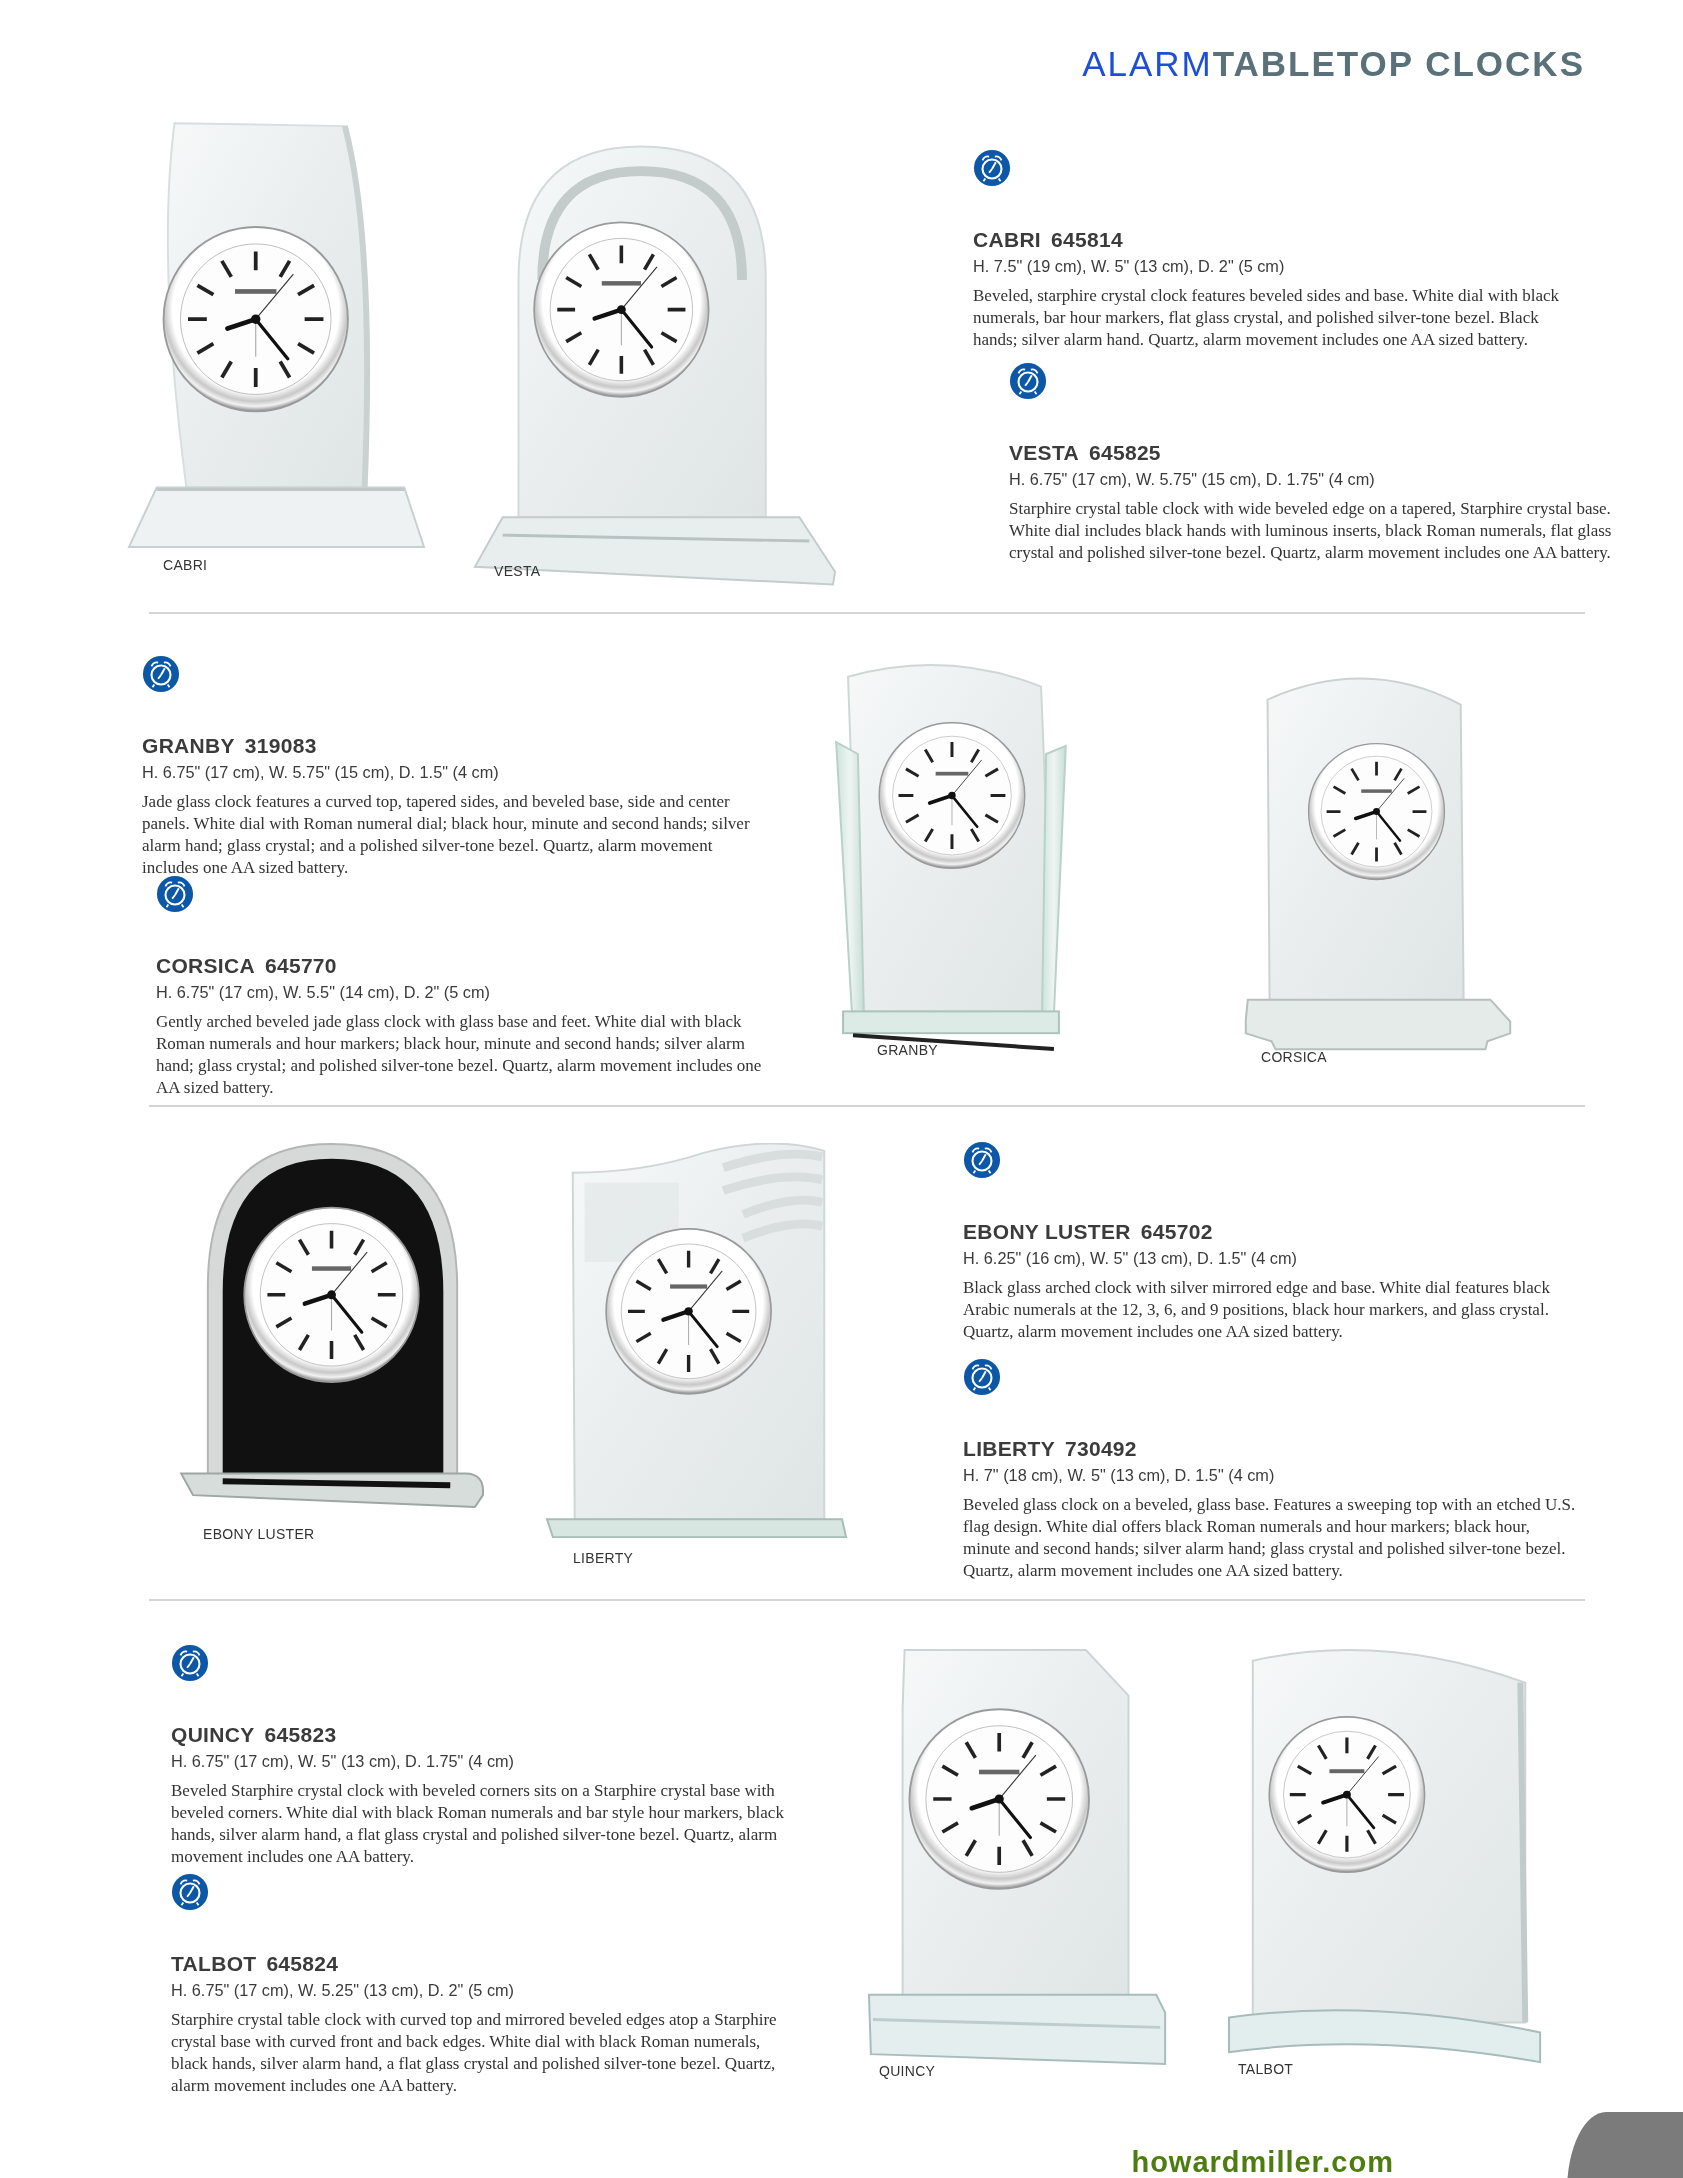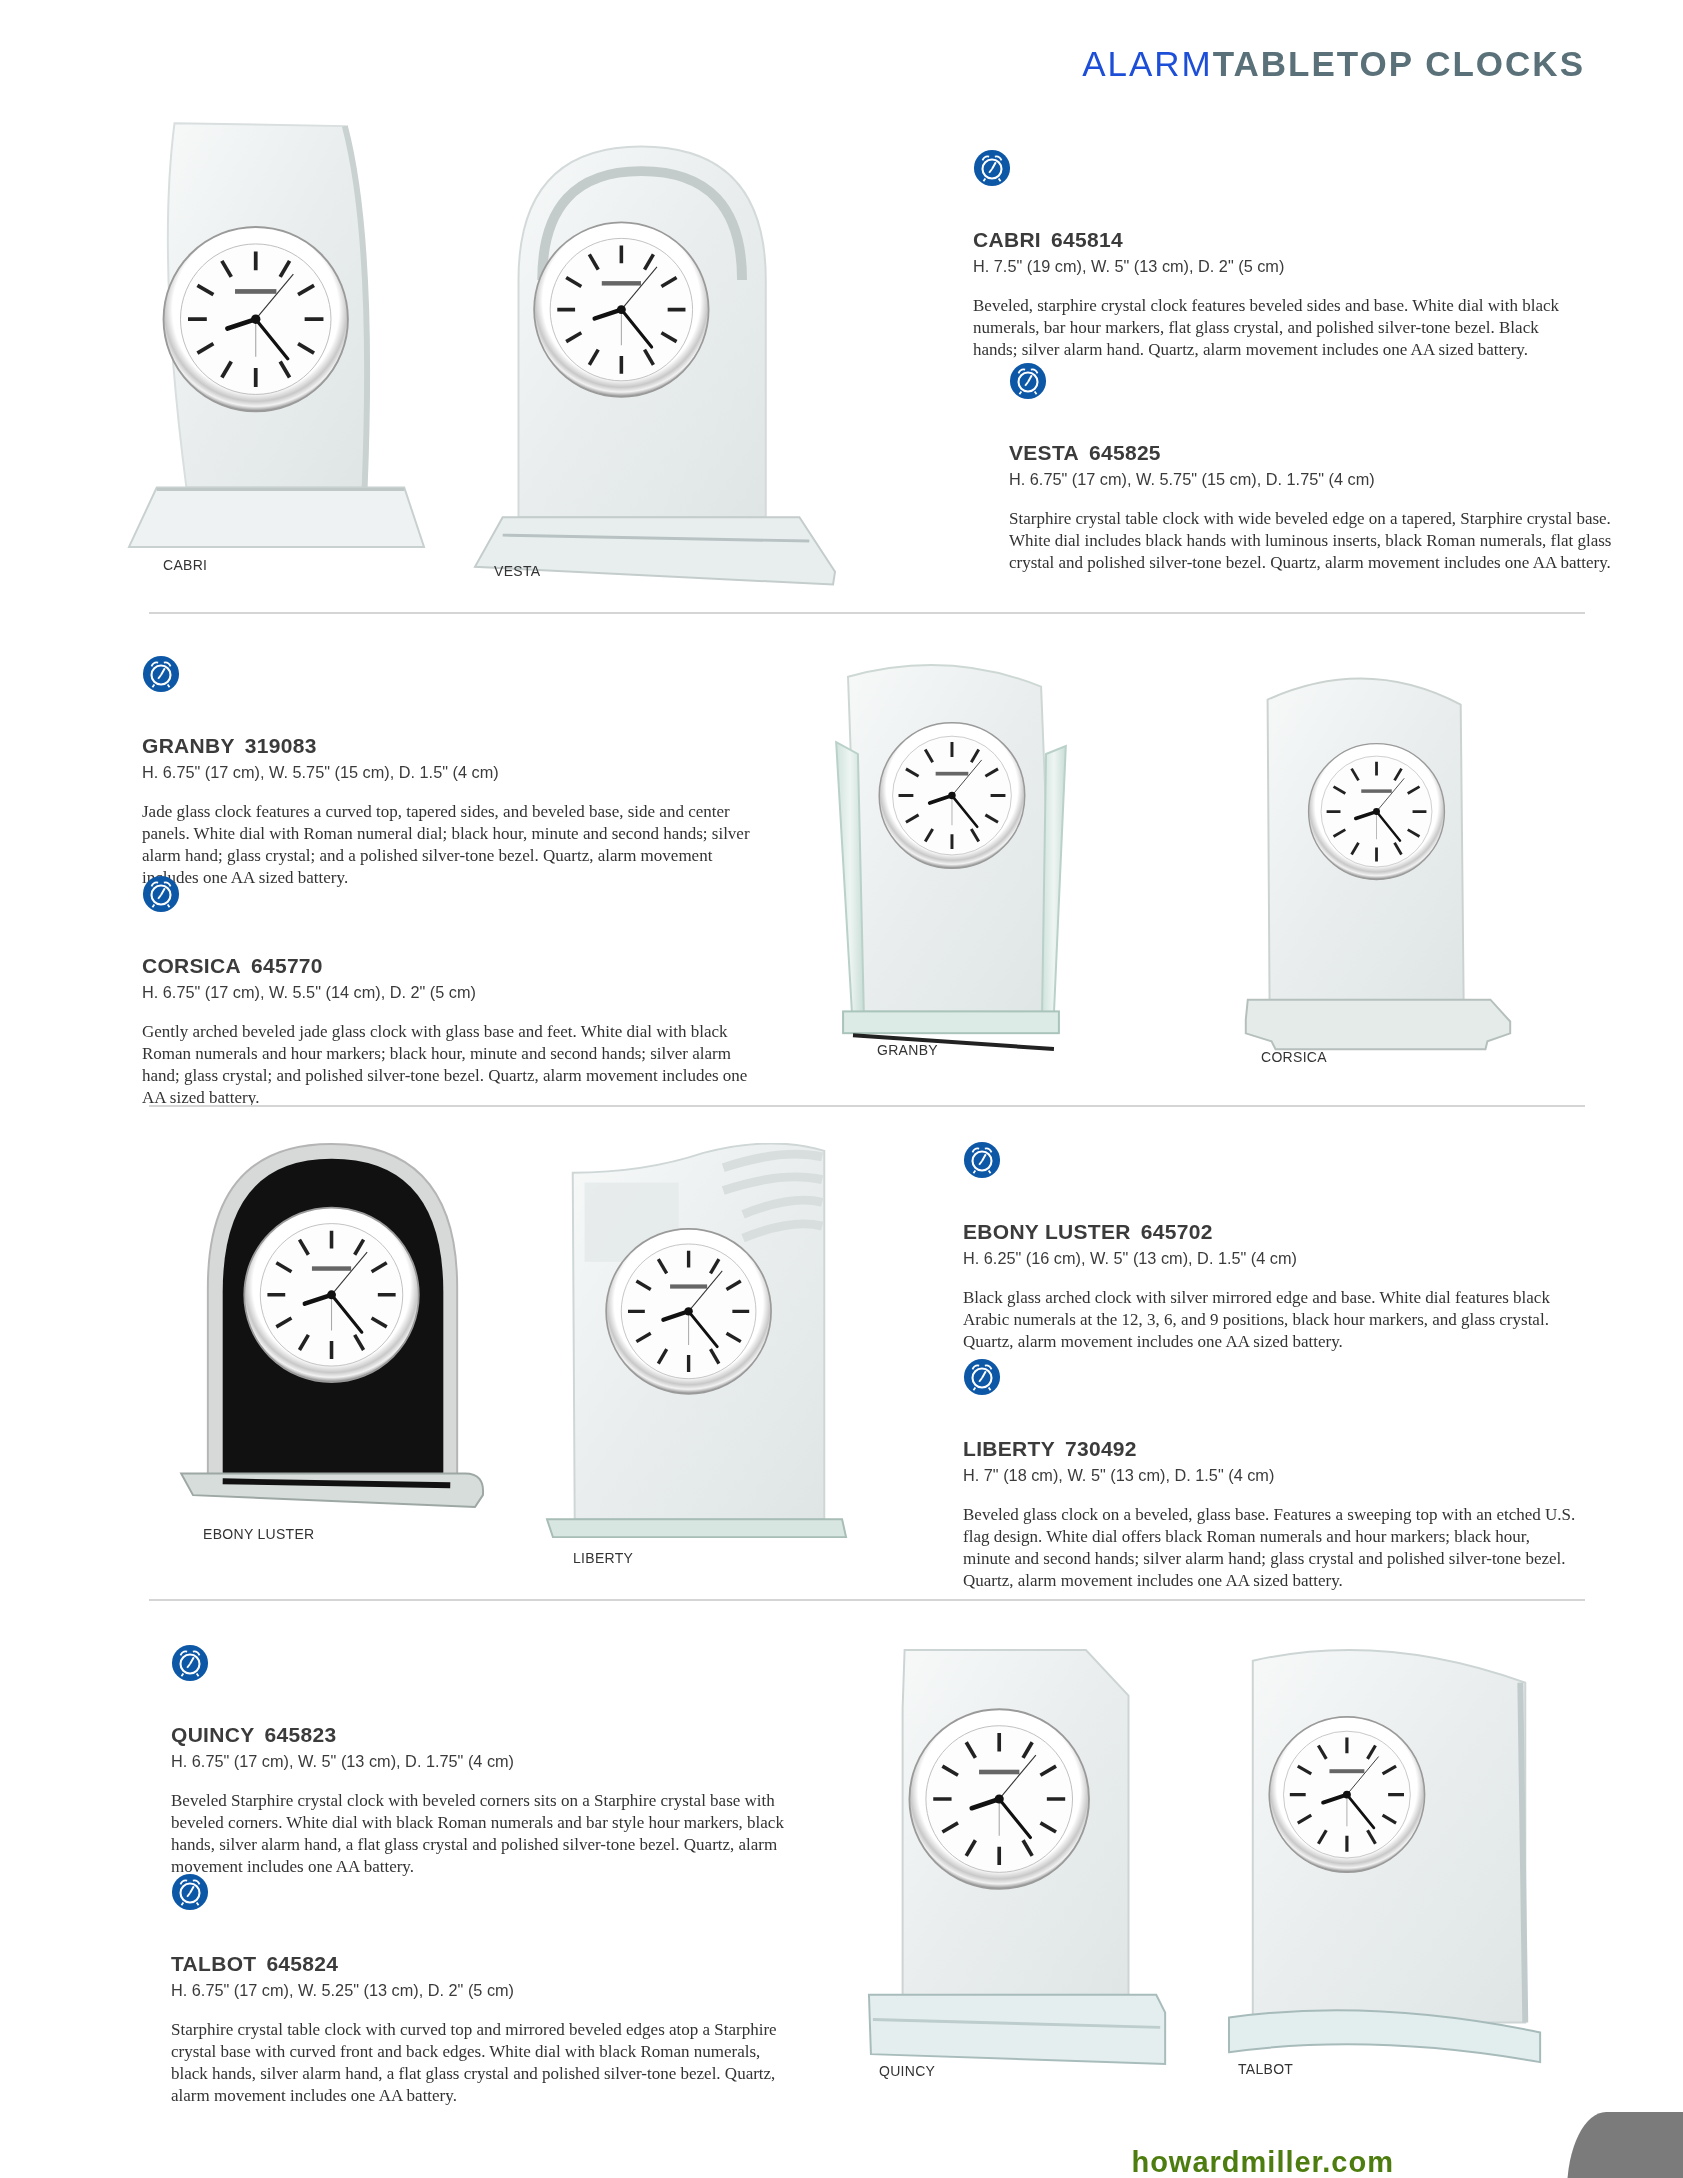--- a/index.html
+++ b/index.html
@@ -14,21 +14,21 @@
   .page-title .t-light { color: #1d4ed8; font-weight: normal; }
   .page-title .t-bold { color: #5a7179; font-weight: bold; }
 
   .divider { position: absolute; left: 149px; width: 1436px; height: 2px; background: #d5d5d5; }
 
   .product { position: absolute; width: 614px; }
   .alarm-icon { width: 38px; height: 38px; display: block; margin-bottom: 8px; }
   .p-name { font-weight: bold; font-size: 21px; color: #3b3b3b; letter-spacing: 0.3px; line-height: 26px; white-space: nowrap; margin-top: 40px; }
   .p-name .sku { margin-left: 10px; }
   .p-dims { font-size: 16.3px; color: #3b3b3b; line-height: 22px; margin-top: 2px; white-space: nowrap; }
-  .p-desc { font-family: "Liberation Serif", "DejaVu Serif", serif; font-size: 17px; line-height: 22px; color: #333; margin-top: 18px; }
+  .p-desc { font-family: "Liberation Serif", "DejaVu Serif", serif; font-size: 17px; line-height: 22px; color: #333; margin-top: 8px; }
 
   .clock-img { position: absolute; }
   .caption { position: absolute; font-size: 14px; color: #333; letter-spacing: 0.3px; white-space: nowrap; }
 
   .footer-url { position: absolute; top: 2146px; right: 289px; font-size: 29px; letter-spacing: 1px; color: #4d7c0f; font-weight: bold; }
   .page-tab {
     position: absolute; left: 1567px; top: 2112px; width: 129px; height: 79px;
     background: #7b7b7c; border-top-left-radius: 54px 109px;
   }
   .page-num { position: absolute; left: 1688px; top: 2136px; font-size: 27px; color: #0f766e; font-weight: bold; }
@@ -135,21 +135,21 @@
 
 <div class="product" style="left:142px;top:655px">
   <svg class="alarm-icon" viewBox="0 0 40 40">
       <use href="#alarm-sym"></use>
     </svg>
   <div class="p-name"><span>GRANBY</span><span class="sku">319083</span></div>
   <div class="p-dims">H. 6.75" (17 cm), W. 5.75" (15 cm), D. 1.5" (4 cm)</div>
   <div class="p-desc">Jade glass clock features a curved top, tapered sides, and beveled base, side and center panels. White dial with Roman numeral dial; black hour, minute and second hands; silver alarm hand; glass crystal; and a polished silver-tone bezel. Quartz, alarm movement includes one AA sized battery.</div>
 </div>
 
-<div class="product" style="left:142px;top:875px">
+<div class="product" style="left:156px;top:875px">
   <svg class="alarm-icon" viewBox="0 0 40 40">
       <use href="#alarm-sym"></use>
     </svg>
   <div class="p-name"><span>CORSICA</span><span class="sku">645770</span></div>
   <div class="p-dims">H. 6.75" (17 cm), W. 5.5" (14 cm), D. 2" (5 cm)</div>
   <div class="p-desc">Gently arched beveled jade glass clock with glass base and feet. White dial with black Roman numerals and hour markers; black hour, minute and second hands; silver alarm hand; glass crystal; and polished silver-tone bezel. Quartz, alarm movement includes one AA sized battery.</div>
 </div>
 
 <svg class="clock-img" style="left:828px;top:655px" width="342" height="396" viewBox="0 0 345 400">
   <path d="M20 22 Q120 -6 215 32 L228 360 L32 360 Z" fill="url(#glass)" stroke="#cdd8d4" stroke-width="2"></path>

